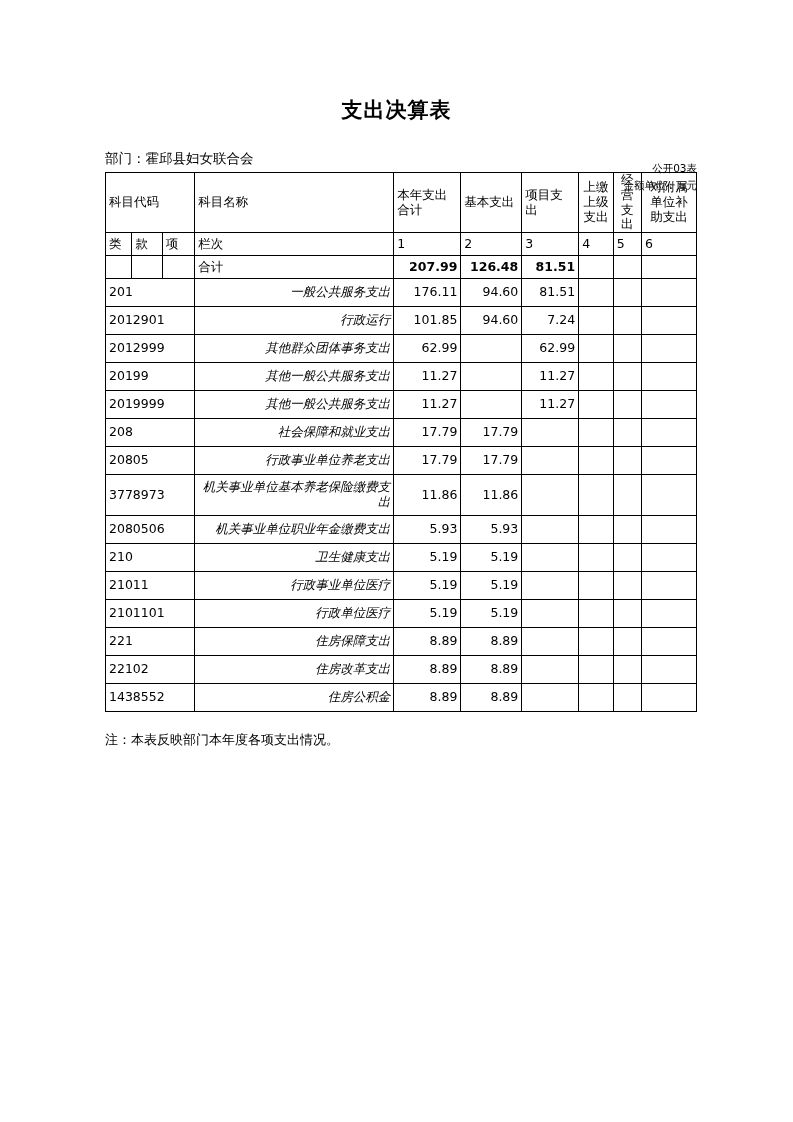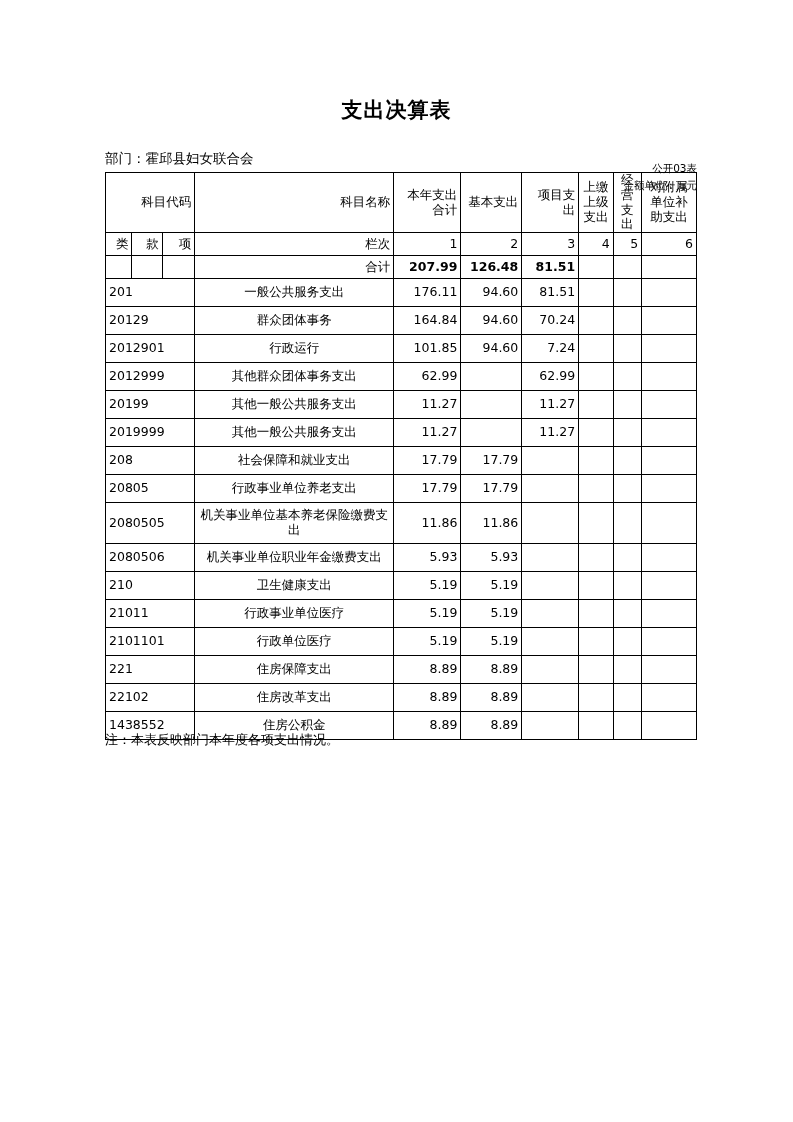--- a/index.html
+++ b/index.html
@@ -60,21 +60,21 @@
   table.main td, table.main th {
     border: 1px solid #000;
     font-size: 12.5px;
     font-family: "DejaVu Sans", "Liberation Sans", sans-serif;
     font-weight: normal;
     padding: 0 3px;
     vertical-align: middle;
     line-height: 1.18;
   }
   .hcell {
-    text-align: right;
+    text-align: left;
   }
   .hcell-narrow {
     text-align: center;
     font-size: 12.5px;
   }
   .col-lei  { width: 26px; }
   .col-kuan { width: 30px; }
   .col-xiang{ width: 32px; }
   .col-name { width: 196px; }
   .col-n1   { width: 66px; }
@@ -92,22 +92,23 @@
     letter-spacing: 0px;
   }
   .num.bold { font-weight: bold; }
   .code {
     text-align: left;
     padding-left: 6px;
     font-family: "DejaVu Sans", "Liberation Sans", sans-serif;
     font-size: 12.5px;
   }
   .name {
-    text-align: center;
+    text-align: right;
     padding-left: 8px;
+    font-style: italic;
   }
   .row-h1 td { height: 56px; }
   .row-h2 td { height: 22px; }
   .row-total td { height: 22px; }
   .row-d td { height: 27px; }
   .row-d2 td { height: 40px; }
   .note {
     position: absolute;
     left: 105px;
     top: 731px;
@@ -188,30 +189,20 @@
           <td class="code" colspan="3">201</td>
           <td class="name">一般公共服务支出</td>
           <td class="num">176.11</td>
           <td class="num">94.60</td>
           <td class="num">81.51</td>
           <td class="num"></td>
           <td class="num"></td>
           <td class="num"></td>
         </tr>
         <tr class="row-d">
-          <td class="code" colspan="3">20129</td>
-          <td class="name">群众团体事务</td>
-          <td class="num">164.84</td>
-          <td class="num">94.60</td>
-          <td class="num">70.24</td>
-          <td class="num"></td>
-          <td class="num"></td>
-          <td class="num"></td>
-        </tr>
-        <tr class="row-d">
           <td class="code" colspan="3">2012901</td>
           <td class="name">行政运行</td>
           <td class="num">101.85</td>
           <td class="num">94.60</td>
           <td class="num">7.24</td>
           <td class="num"></td>
           <td class="num"></td>
           <td class="num"></td>
         </tr>
         <tr class="row-d">
@@ -258,21 +249,21 @@
           <td class="code" colspan="3">20805</td>
           <td class="name">行政事业单位养老支出</td>
           <td class="num">17.79</td>
           <td class="num">17.79</td>
           <td class="num"></td>
           <td class="num"></td>
           <td class="num"></td>
           <td class="num"></td>
         </tr>
         <tr class="row-d2">
-          <td class="code" colspan="3">2080505</td>
+          <td class="code" colspan="3">3778973</td>
           <td class="name">机关事业单位基本养老保险缴费支出</td>
           <td class="num">11.86</td>
           <td class="num">11.86</td>
           <td class="num"></td>
           <td class="num"></td>
           <td class="num"></td>
           <td class="num"></td>
         </tr>
         <tr class="row-d">
           <td class="code" colspan="3">2080506</td>

